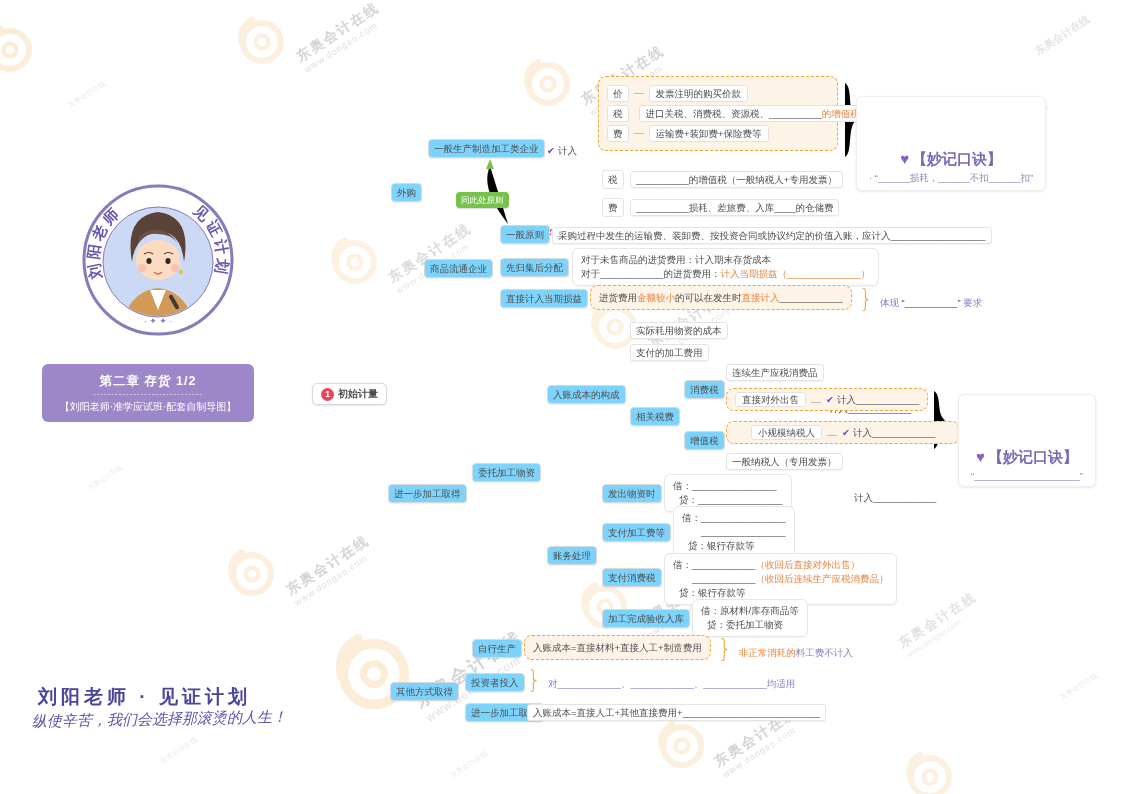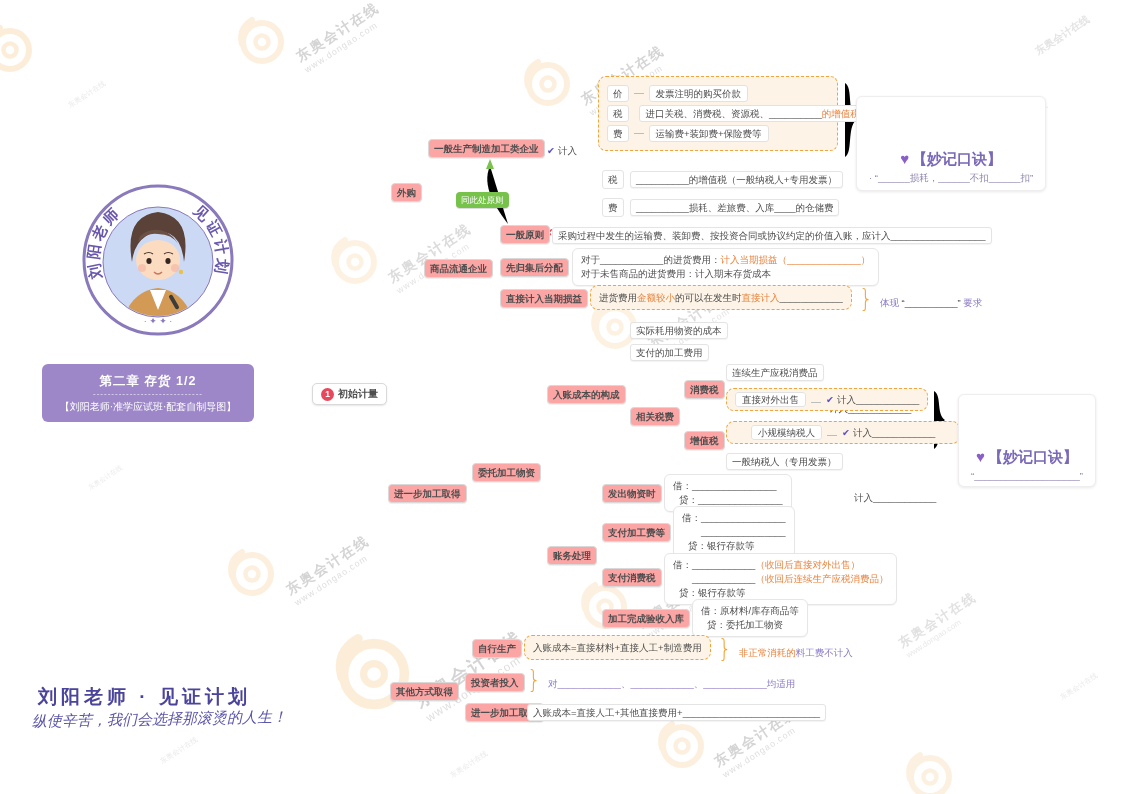--- a/index.html
+++ b/index.html
@@ -1,22 +1,22 @@
 <!DOCTYPE html>
 <html><head>
 <meta charset="utf-8">
 <style>
   html,body{margin:0;padding:0;background:#fff;}
   .canvas{position:relative;width:1123px;height:794px;background:#fff;overflow:hidden;
           font-family:"Liberation Sans","DejaVu Sans",sans-serif;color:#4e4e4e;}
   svg.layer{position:absolute;left:0;top:0;}
   
-  .node{position:absolute;background:#fca5a5;border:1px solid #d9d9d9;border-radius:4px;
+  .node{position:absolute;background:#7dd3fc;border:1px solid #d9d9d9;border-radius:4px;
         padding:2px 5px;font-size:9.5px;line-height:13px;white-space:nowrap;
-        box-shadow:0 1px 1px rgba(0,0,0,.07);font-weight:bold;}
+        box-shadow:0 1px 1px rgba(0,0,0,.07);}
   .plain{position:absolute;font-size:9.5px;line-height:13px;white-space:nowrap;margin-top:36px;}
   .rowbox{position:absolute;background:#fff;border:1px solid #e4e4e4;border-radius:3px;
           padding:1px 5px;font-size:9.5px;line-height:13px;white-space:nowrap;
           box-shadow:0 1px 1px rgba(0,0,0,.05);}
   .keybox{position:absolute;background:#fff;border:1px solid #e4e4e4;border-radius:3px;
           padding:2px 5px;font-size:9.5px;line-height:13px;white-space:nowrap;}
   .groupbox{position:absolute;background:#fff;border:1px solid #e6e6e6;border-radius:6px;
             padding:4px 8px;font-size:9.5px;line-height:14px;white-space:nowrap;
             box-shadow:0 1px 1px rgba(0,0,0,.05);}
   .groupbox .ml1{margin-left:19px;} .groupbox .ml2{margin-left:6px;}
@@ -272,22 +272,22 @@
     </div>
     <div class="mline">· “______损耗，______不扣______扣”</div>
   </div>
 
   <div class="node" style="left:424px;top:259px">商品流通企业</div>
   <div class="node" style="left:500px;top:225px">一般原则</div>
   <div class="rowbox" style="left:552px;top:227px">采购过程中发生的运输费、装卸费、按投资合同或协议约定的价值入账，应计入__________________</div>
 
   <div class="node" style="left:500px;top:258px">先归集后分配</div>
   <div class="groupbox" style="left:572px;top:248px">
+    <div>对于未售商品的进货费用：计入期末存货成本</div>
     <div><span>对于____________的进货费用：</span><span class="or">计入当期损益</span><span class="or">（______________）</span></div>
-    <div>对于未售商品的进货费用：计入期末存货成本</div>
   </div>
 
   <div class="node" style="left:500px;top:289px">直接计入当期损益</div>
   <div class="flexrow" style="left:590px;top:285px">
     <span class="obox"><span>进货费用</span><span class="or">金额较小</span><span>的可以在发生时</span><span class="or">直接计入</span><span>____________</span></span>
     <span class="bracechar">}</span>
     <span><span class="pu">体现</span> <span>“__________”</span> <span class="pu">要求</span></span>
   </div>
 
   <div class="node" style="left:388px;top:484px">进一步加工取得</div>

